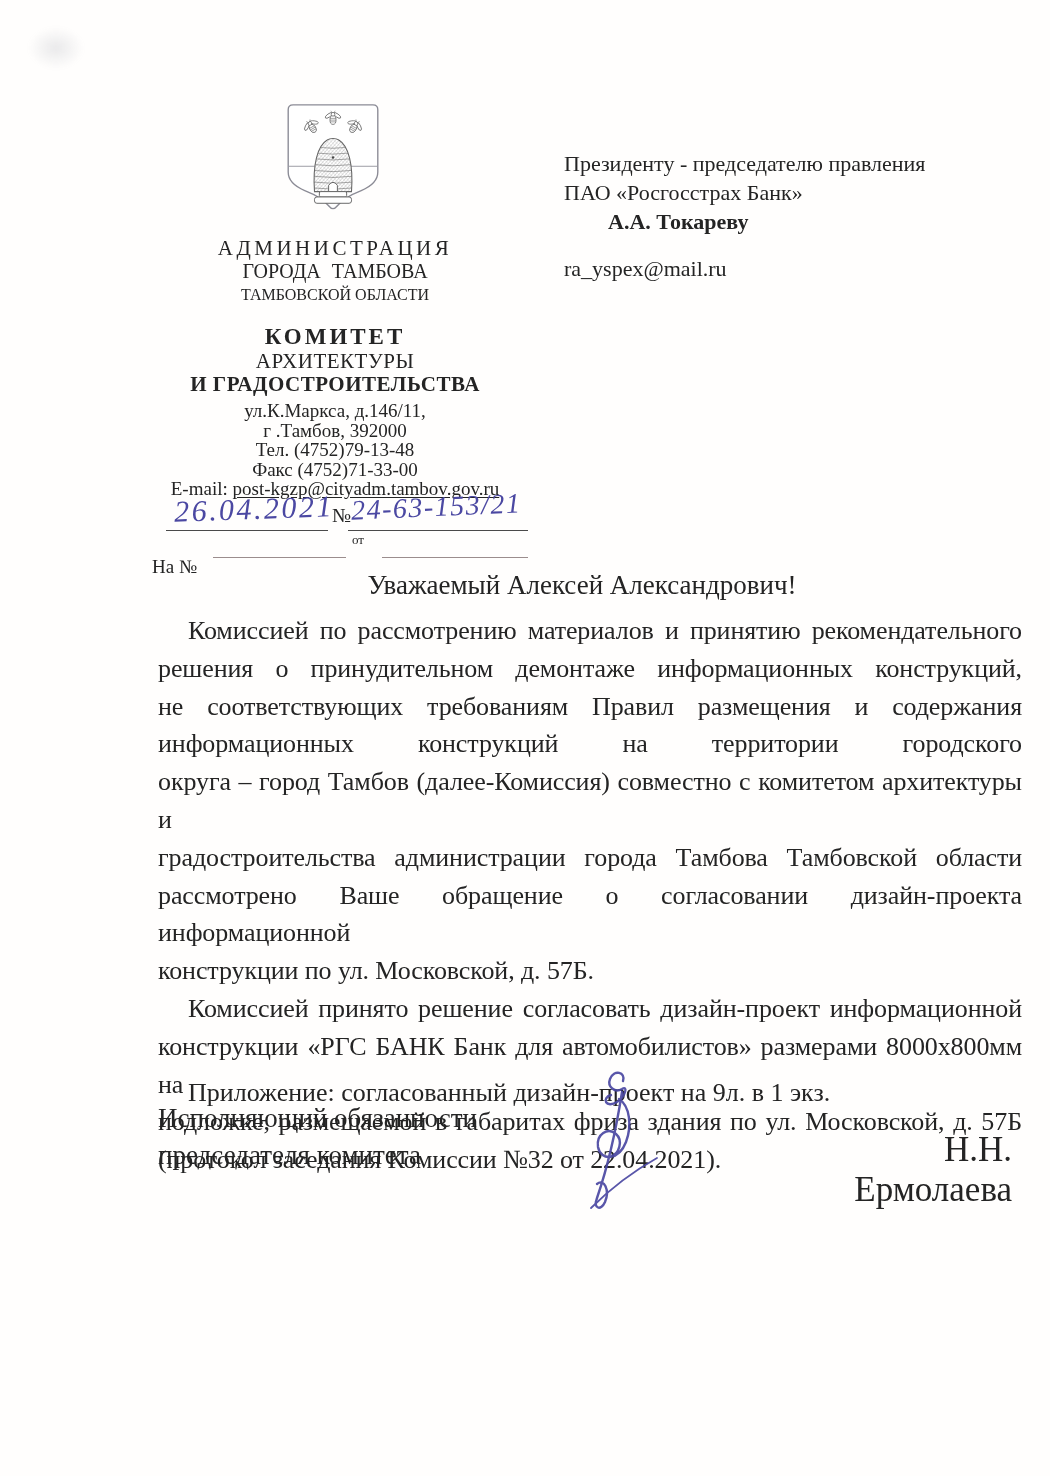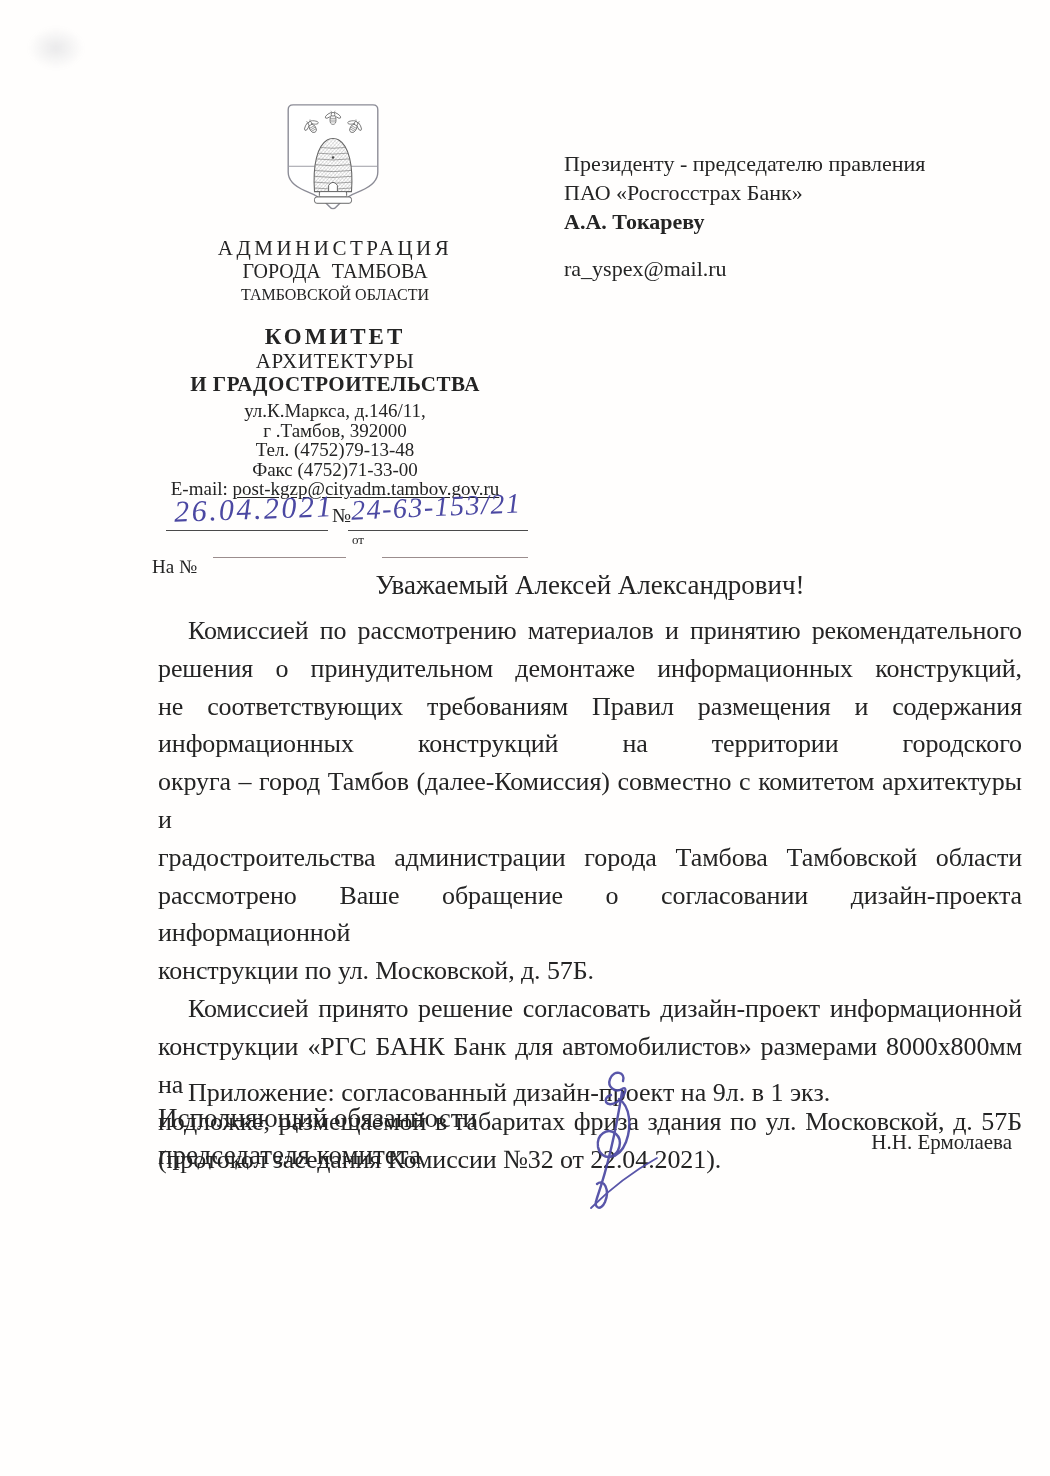--- a/index.html
+++ b/index.html
@@ -40,32 +40,32 @@
   .hand-num{left:351px;top:491px;font-size:28px;transform:rotate(-2.5deg);letter-spacing:1.5px;}
   .no-symbol{left:332px;top:504px;font-size:20px;}
   .ref-l1{left:166px;top:530px;width:162px;}
   .ref-l2{left:348px;top:530px;width:180px;}
   .na-label{left:152px;top:532px;font-size:19px;margin-top:24px;}
   .ot-label{left:352px;top:532px;font-size:13px;}
   .ref-l3{left:213px;top:557px;width:133px;}
   .ref-l4{left:382px;top:557px;width:146px;}
   
   .recipient{left:564px;top:149px;width:440px;font-size:22px;line-height:29px;}
-  .recipient .name{font-weight:bold;}
+  .recipient .name{font-weight:bold;margin-left:44px;}
   .recipient .rec-email{margin-top:18px;}
   
-  .salutation{left:158px;top:570px;width:864px;text-align:center;font-size:27px;}
+  .salutation{left:150px;top:570px;width:864px;text-align:center;font-size:27px;}
   .paragraphs{left:158px;top:612px;width:864px;font-size:26px;line-height:37.8px;letter-spacing:-0.1px;}
   .bodyline{white-space:normal;}
   .bodyline.just{text-align:justify;text-align-last:justify;}
   .bodyline.indent{text-indent:30px;}
   .attachment{left:158px;top:1078px;width:864px;font-size:26px;text-indent:30px;}
   
   .sig-role{left:158px;top:1100px;font-size:27px;line-height:37px;}
-  .sig-name{left:790px;top:1130px;width:222px;text-align:right;font-size:21px;}
+  .sig-name{left:790px;top:1130px;width:222px;text-align:right;font-size:35px;}
   .sig-svg{left:584px;top:1068px;}
   svg{display:block;}
 </style>
 </head>
 <body>
 
 <div class="page">
 
   <div class="abs smudge"></div>
 

